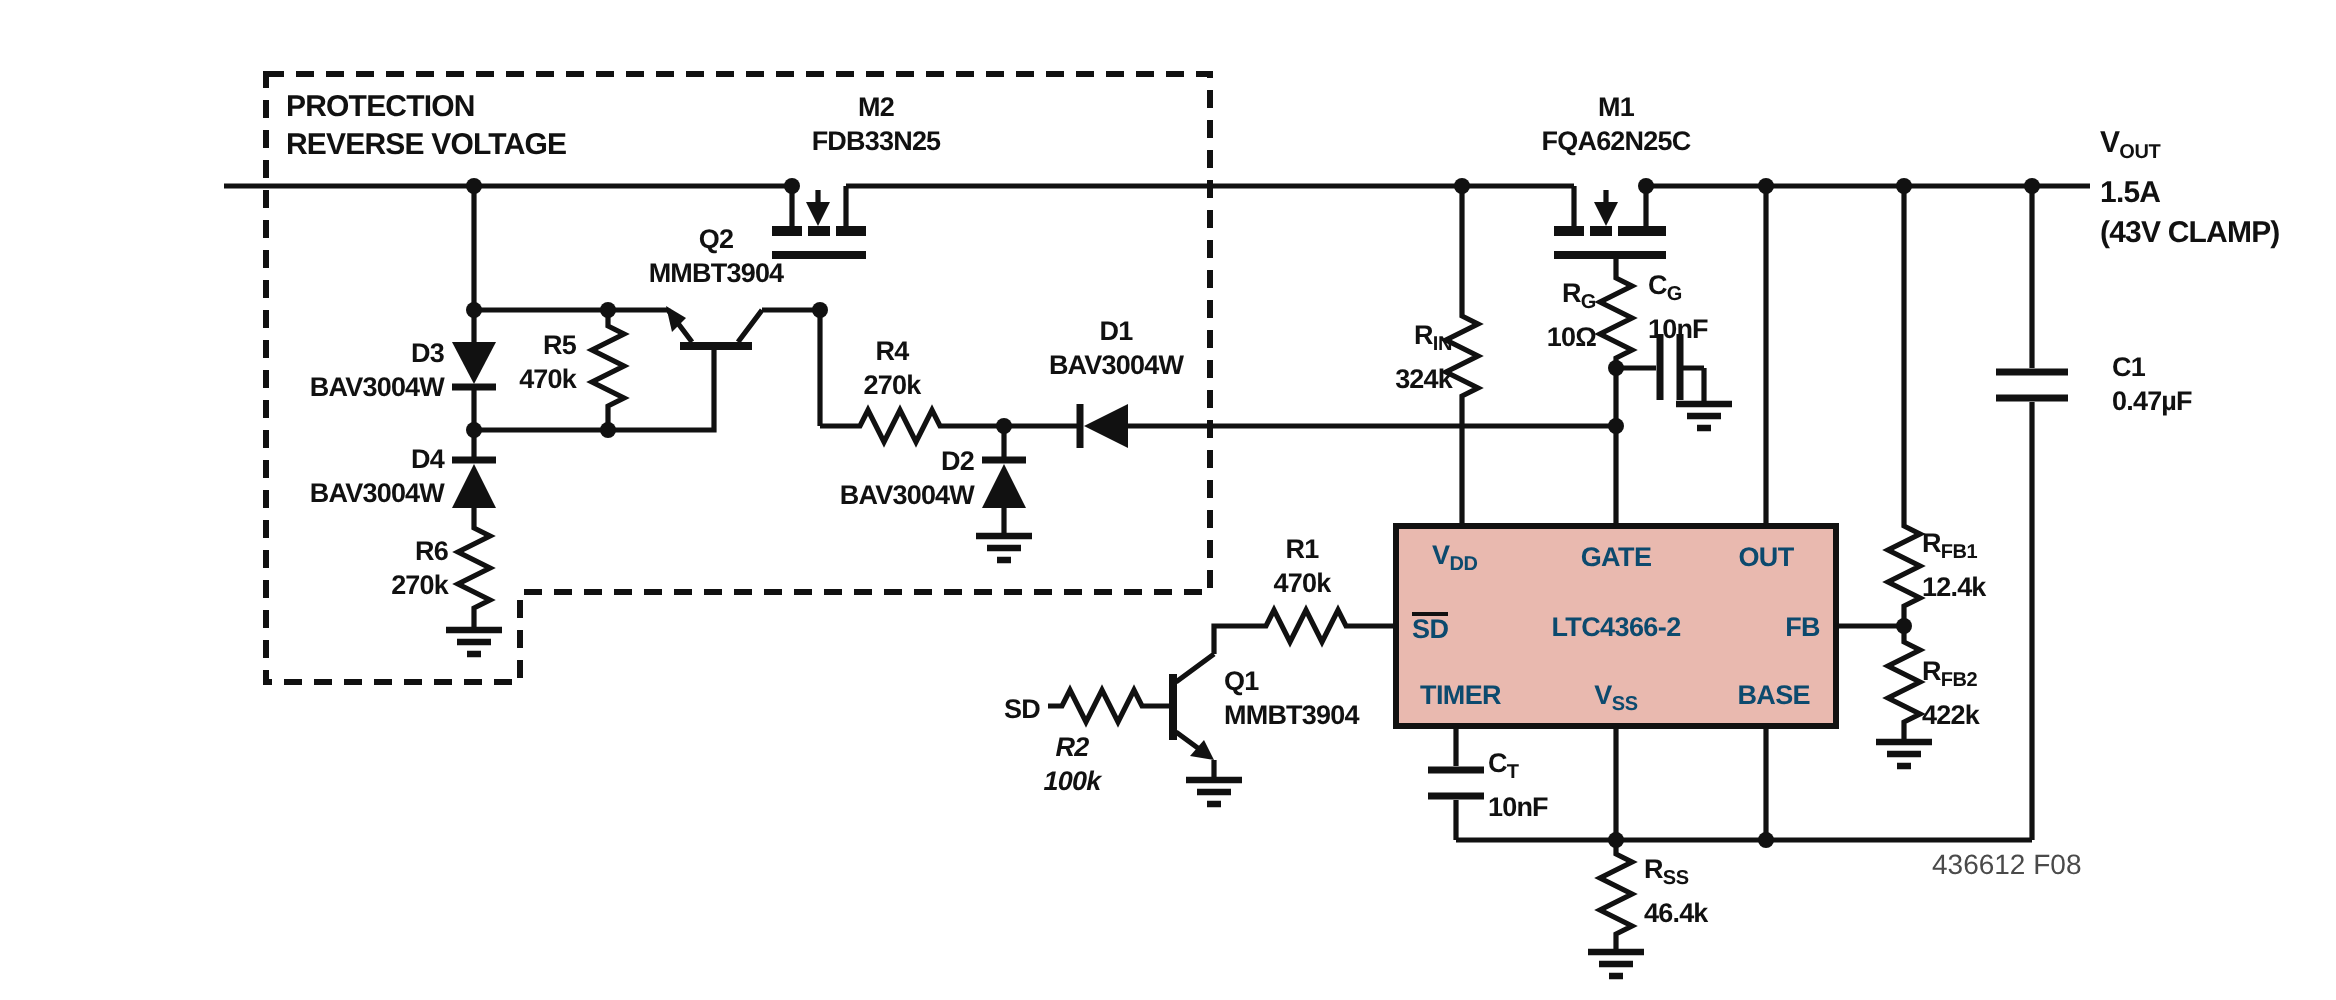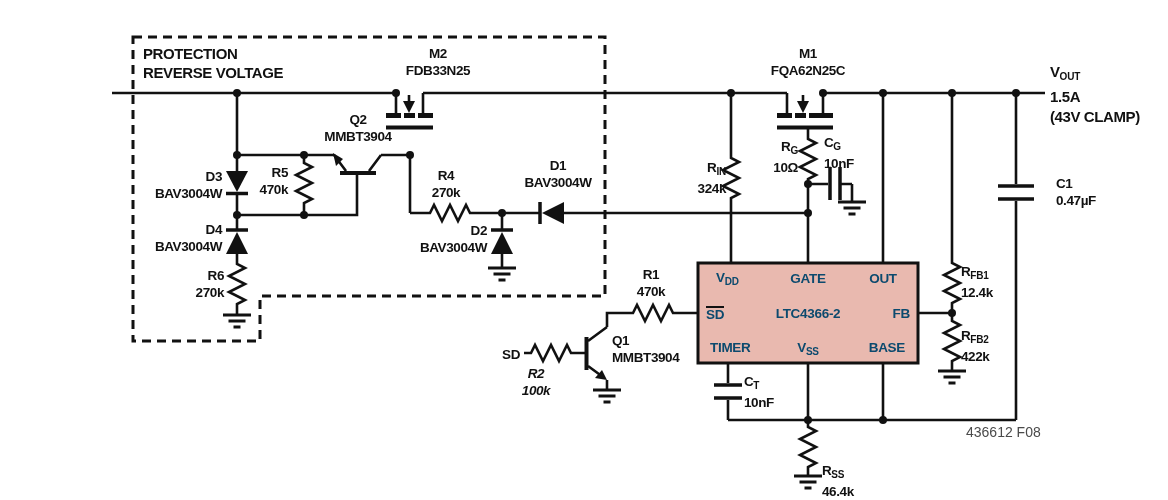--- a/index.html
+++ b/index.html
@@ -208,21 +208,21 @@
 </div>
 <div class="lbl ca" style="left:536px;top:365px;font-style:italic;">
   <div>R2</div>
       <div>100k</div>
 </div>
 
 <div class="lbl" style="left:744px;top:373px;">
   <div><span>C</span><span class="s">T</span></div>
   <div>10nF</div>
 </div>
-<div class="lbl" style="left:822px;top:426px;margin-top:36px;">
+<div class="lbl" style="left:822px;top:426px;">
   <div><span>R</span><span class="s">SS</span></div>
   <div>46.4k</div>
 </div>
 <div class="lbl" style="left:961px;top:263px;">
   <div><span>R</span><span class="s">FB1</span></div>
   <div>12.4k</div>
 </div>
 <div class="lbl" style="left:961px;top:327px;">
   <div><span>R</span><span class="s">FB2</span></div>
   <div>422k</div>

